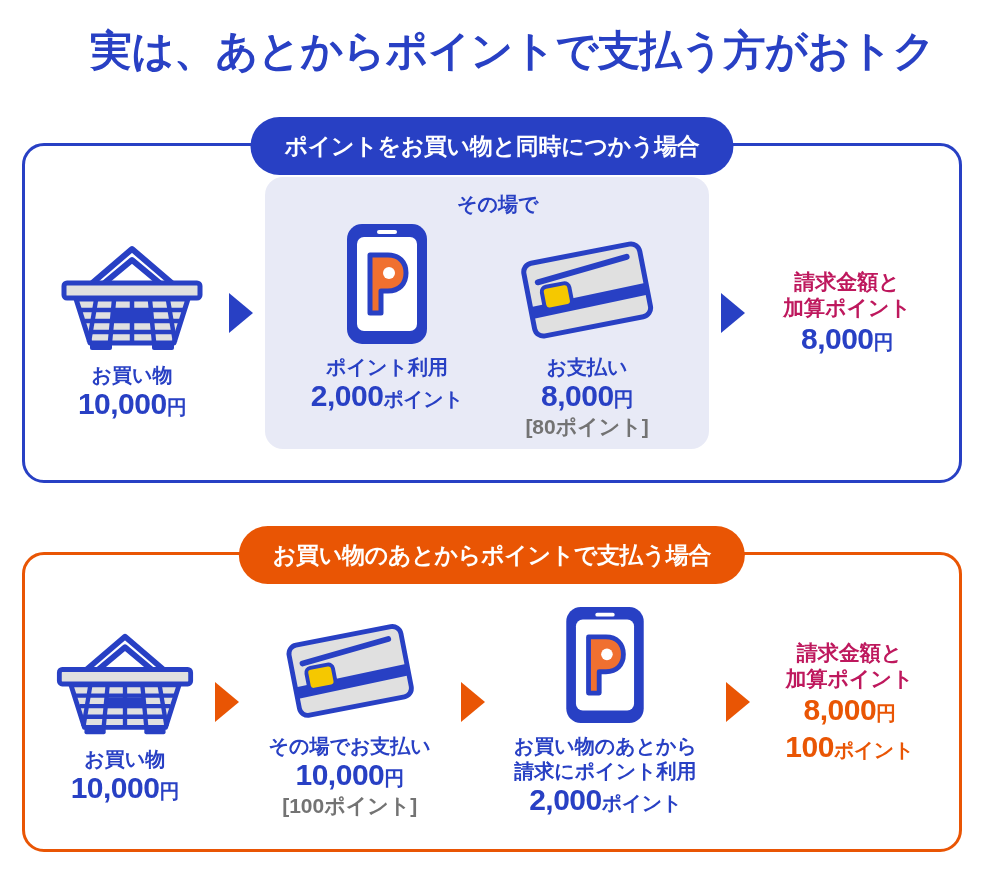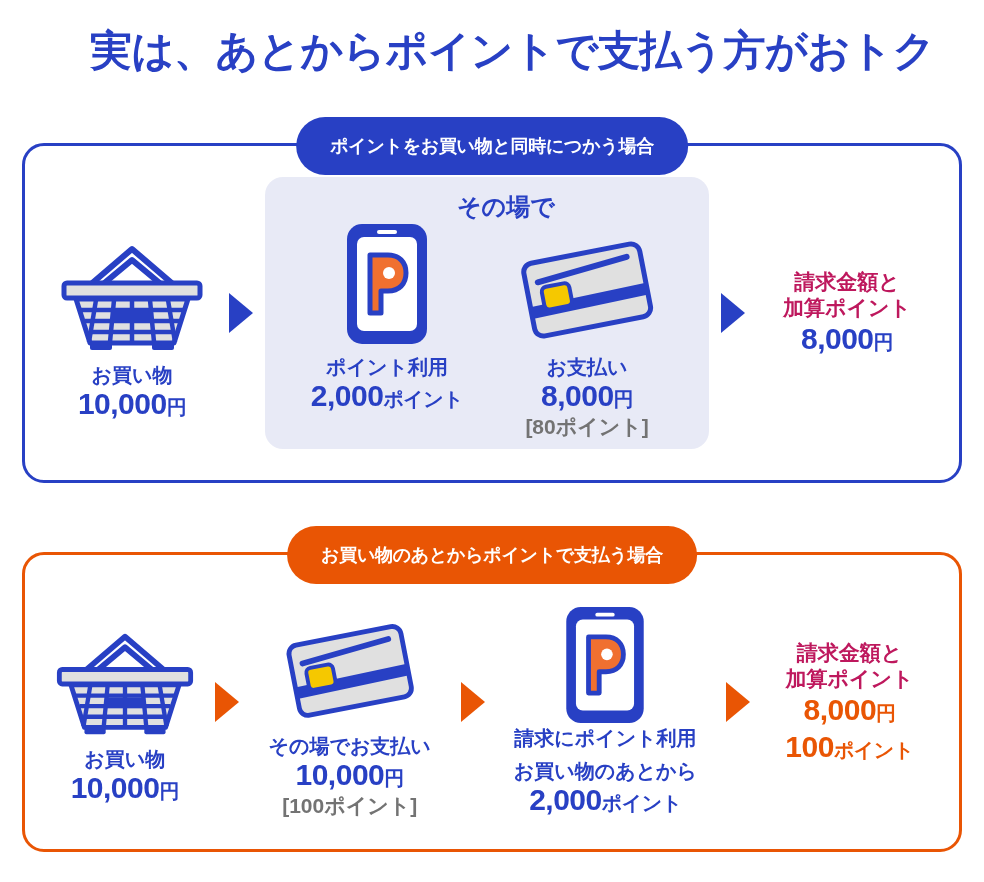--- a/index.html
+++ b/index.html
@@ -44,21 +44,21 @@
     top: -29px;
     left: 50%;
     transform: translateX(-50%);
     height: 58px;
     padding: 11px 34px;
     border-radius: 29px;
     display: flex;
     align-items: center;
     justify-content: center;
     color: #ffffff;
-    font-size: 18px;
+    font-size: 23px;
     font-weight: bold;
     white-space: nowrap;
     letter-spacing: -0.3px;
   }
   .badge.blue   { background: #2840c4; }
   .badge.orange { background: #e95504; }
 
   
   .flow {
     display: flex;
@@ -99,21 +99,21 @@
     align-items: flex-start;
     padding: 14px 22px 18px;
     position: relative;
   }
   .group-caption {
     position: absolute;
     top: 14px;
     left: 50%;
     transform: translateX(-30px);
     color: #2840c4;
-    font-size: 24px;
+    font-size: 20px;
     font-weight: bold;
     white-space: nowrap;
   }
 
   
   .label {
     color: #2840c4;
     font-size: 20px;
     font-weight: bold;
     line-height: 1.22;
@@ -310,22 +310,22 @@
         <svg width="84" height="122" viewBox="0 0 86 126">
           <rect x="3" y="3" width="80" height="120" rx="15" fill="#2840c4"></rect>
           <rect x="13" y="16" width="60" height="94" rx="7" fill="#ffffff"></rect>
           <rect x="33" y="9" width="20" height="4" rx="2" fill="#ffffff"></rect>
           <g transform="translate(22,34)">
             <path d="M4 0 L22 0 C33 0 40 7 40 18 C40 29 33 36 22 36 L15 36 L15 58 L4 58 Z" fill="#f07030" stroke="#2840c4" stroke-width="5" stroke-linejoin="round"></path>
             <circle cx="23" cy="18" r="6" fill="#ffffff"></circle>
           </g>
         </svg>
       </div>
+      <div class="label">お買い物のあとから</div>
       <div class="label" style="margin-top:0;">請求にポイント利用</div>
-      <div class="label">お買い物のあとから</div>
       <div class="amount">
         <span>2,000</span><span class="unit">ポイント</span>
       </div>
     </div>
 
     <div class="arrow orange"></div>
 
     <div class="summary" style="width:206px;">
       <div class="heading">請求金額と</div>
       <div class="heading">加算ポイント</div>

